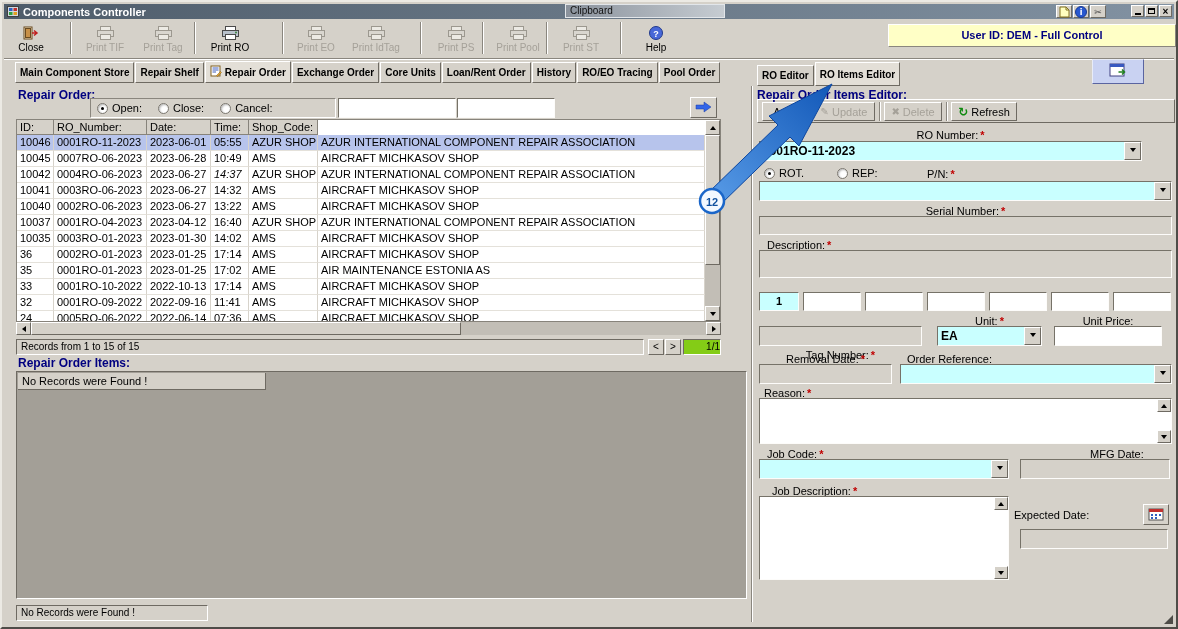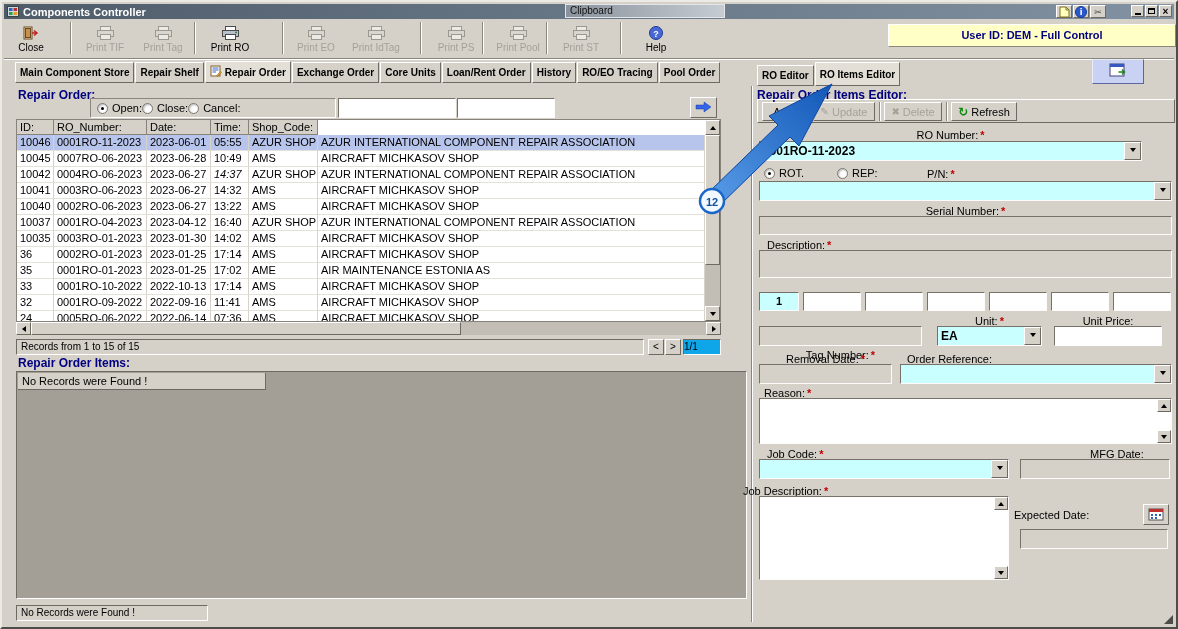--- a/index.html
+++ b/index.html
@@ -37,21 +37,21 @@
 .tsep{position:absolute;top:3px;width:2px;height:32px;border-left:1px solid #8a867e;border-right:1px solid #fff;}
 .userbox{position:absolute;left:886px;top:22px;width:288px;height:23px;background:#ffffc6;border:1px solid;border-color:#fff #8a867e #8a867e #fff;color:#000080;font-weight:bold;font-size:11px;text-align:center;line-height:21px;}
 
 .tabrow{position:absolute;left:13px;top:60px;height:23px;display:flex;gap:1px;align-items:flex-start;}
 .tab{height:21px;padding:0 4px;background:#d5d1c9;border:1px solid;border-color:#fff #6e6a62 #6e6a62 #fff;font-weight:bold;font-size:10px;display:flex;align-items:center;gap:3px;white-space:nowrap;}
 .tab.active{background:#e3dfd7;height:22px;margin-top:-1px;}
 #editor-tabs{position:absolute;left:755px;top:60px;height:24px;display:flex;gap:1px;align-items:flex-end;}
 #editor-tabs .tab.active{height:24px;background:#e3dfd7;}
 .formviewbtn{position:absolute;left:1090px;top:57px;width:52px;height:25px;background:#c9d2f2;border:1px solid;border-color:#e8ecf8 #5a64a0 #5a64a0 #e8ecf8;display:flex;align-items:center;justify-content:center;}
 
-.filterbox{display:flex;align-items:center;padding-left:6px;border:1px solid;border-color:#8a867e #fff #fff #8a867e;}
+.filterbox{display:flex;align-items:center;padding-left:6px;gap:16px;border:1px solid;border-color:#8a867e #fff #fff #8a867e;}
 .ritem{display:inline-flex;align-items:center;white-space:nowrap;}
 .radio{display:inline-block;width:11px;height:11px;border-radius:50%;background:#fff;border:1px solid #7a766e;box-shadow:inset 1px 1px 2px rgba(0,0,0,.28);margin-right:4px;position:relative;flex:none;}
 .radio.sel::after{content:"";position:absolute;left:3px;top:3px;width:3px;height:3px;border-radius:50%;background:#000;}
 .arrowbtn{display:flex;align-items:center;justify-content:center;background:#d5d1c9;border:1px solid;border-color:#fff #6e6a62 #6e6a62 #fff;}
 
 .gridwrap{border:1px solid #87837b;background:#fff;}
 .ghead{position:absolute;left:0;top:0;width:688px;height:15px;display:flex;}
 .gh{height:15px;border-right:1px solid #87837b;border-bottom:1px solid #87837b;padding-left:3px;font-size:11px;line-height:14px;background:#d5d1c9;overflow:hidden;white-space:nowrap;flex:none;}
 .gbody{position:absolute;left:0;top:15px;width:688px;height:186px;overflow:hidden;background:#fff;}
 .grow{display:flex;height:16px;}
@@ -64,21 +64,21 @@
 .hscroll{background:#c2beb6;}
 .harr{position:absolute;top:0;width:15px;height:13px;background:#d5d1c9;border:1px solid;border-color:#fff #6e6a62 #6e6a62 #fff;display:flex;align-items:center;justify-content:center;}
 .harr.left{left:0;}.harr.right{right:0;}
 .hthumb{position:absolute;left:15px;top:0;width:430px;height:13px;background:#d5d1c9;border:1px solid;border-color:#fff #6e6a62 #6e6a62 #fff;}
 .tri-up{width:0;height:0;border:3px solid transparent;border-bottom:4px solid #000;margin-top:-3px;}
 .tri-down-s{width:0;height:0;border:3px solid transparent;border-top:4px solid #000;margin-top:3px;}
 .tri-left{width:0;height:0;border:3px solid transparent;border-right:4px solid #000;margin-left:-3px;}
 .tri-right{width:0;height:0;border:3px solid transparent;border-left:4px solid #000;margin-right:-3px;}
 .recbox{font-size:10px;line-height:14px;padding-left:4px;background:#d5d1c9;white-space:nowrap;overflow:hidden;}
 .pgbtn{background:#d5d1c9;border:1px solid;border-color:#fff #6e6a62 #6e6a62 #fff;font-size:10px;text-align:center;line-height:14px;}
-.pgind{font-size:10px;text-align:left;line-height:14px;background:#0ea5e9;}
+.pgind{font-size:10px;text-align:right;line-height:14px;background:#84cc16;}
 
 .itemspanel{border:1px solid;border-color:#6e6a62 #fff #fff #6e6a62;background:#a39f97;}
 .itemshdr{position:absolute;left:1px;top:1px;width:248px;height:17px;background:#d5d1c9;border-right:1px solid #6e6a62;border-bottom:1px solid #6e6a62;font-size:11px;line-height:16px;padding-left:4px;white-space:nowrap;}
 .bstatus{border:1px solid;border-color:#6e6a62 #fff #fff #6e6a62;background:#d5d1c9;font-size:10px;line-height:14px;padding-left:4px;white-space:nowrap;}
 .vdivider{border-left:1px solid #8a867e;border-right:1px solid #fff;}
 
 .edtoolbar{border:1px solid;border-color:#fff #6e6a62 #6e6a62 #fff;}
 .ebtn{position:absolute;top:2px;height:19px;background:#d5d1c9;border:1px solid;border-color:#fff #6e6a62 #6e6a62 #fff;font-size:11px;display:flex;align-items:center;justify-content:center;gap:3px;padding:0 4px;white-space:nowrap;}
 .ebtn.disabled{color:#a5a199;}
 .esep{position:absolute;top:2px;width:2px;height:19px;border-left:1px solid #8a867e;border-right:1px solid #fff;}
@@ -565,21 +565,21 @@
 
   <div class="abs lbl" style="left:765px;top:446px;"><span>Job Code:</span><span class="req">*</span></div>
   <div class="abs lbl" style="left:1088px;top:446px;">MFG Date:</div>
   <div class="abs combo fld cyan" style="left:757px;top:457px;width:250px;height:20px;">
     <span class="dd">
         <i class="tri-down-s"></i>
       </span>
   </div>
   <div class="abs fld gray" style="left:1018px;top:457px;width:150px;height:20px;"></div>
 
-  <div class="abs lbl" style="left:741px;top:483px;"><span>Job Description:</span><span class="req">*</span></div>
+  <div class="abs lbl" style="left:770px;top:483px;"><span>Job Description:</span><span class="req">*</span></div>
   <div class="abs fld tarea" style="left:757px;top:494px;width:250px;height:84px;">
     <span class="sb up">
         <i class="tri-up"></i>
       </span>
     <span class="sb down">
         <i class="tri-down-s"></i>
       </span>
   </div>
   <div class="abs lbl" style="left:1012px;top:507px;">Expected Date:</div>
   <div class="abs raised" style="left:1141px;top:502px;width:26px;height:21px;background:#d5d1c9;display:flex;align-items:center;justify-content:center;">

